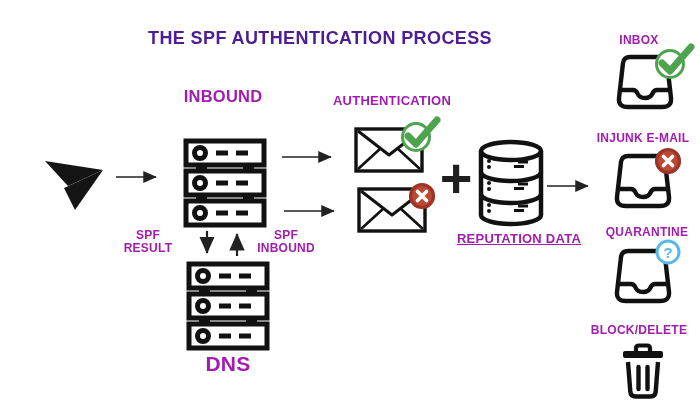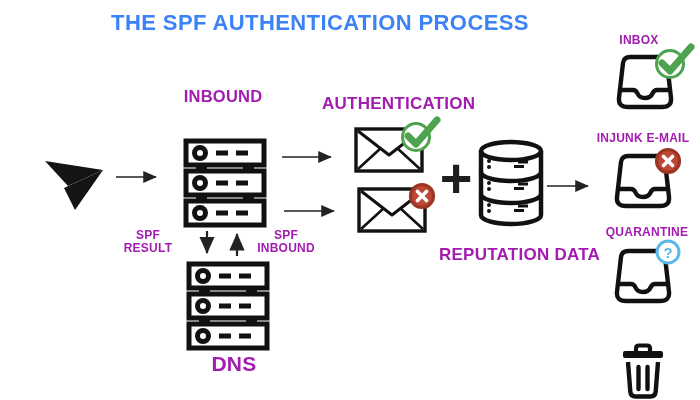--- a/index.html
+++ b/index.html
@@ -2,26 +2,26 @@
 <html><head>
 <meta charset="utf-8">
 <style>
   html,body{margin:0;padding:0;background:#fff;}
   #canvas{position:relative;width:700px;height:400px;background:#ffffff;overflow:hidden;
           font-family:"Liberation Sans","DejaVu Sans",sans-serif;}
   .abs{position:absolute;}
   .lbl{position:absolute;color:#a21caf;font-weight:bold;text-align:center;
        line-height:1.12;letter-spacing:.25px;white-space:nowrap;}
   .lbl .ln{display:block;}
-  #title{position:absolute;left:40px;top:10px;width:560px;text-align:center;
-         color:#3b82f6;font-size:22px;font-weight:bold;letter-spacing:.4px;}
+  #title{position:absolute;left:40px;top:28px;width:560px;text-align:center;
+         color:#4c1d95;font-size:18px;font-weight:bold;letter-spacing:.4px;}
   .sz15{font-size:14.5px;}
   .sz16{font-size:16.5px;}
   .sz12{font-size:12px;}
-  .sz125{font-size:17px;}
+  .sz125{font-size:13px;}
   .sz20{font-size:21px;}
   svg{display:block;}
   #plus-sign{position:absolute;left:430px;top:150px;width:52px;height:56px;
              color:#1f1f1f;font-size:56px;font-weight:bold;text-align:center;line-height:56px;}
 </style>
 </head>
 <body>
 
 <div id="canvas">
 
@@ -86,21 +86,21 @@
       <rect x="60" y="27" width="11" height="6" fill="#111"></rect>
     <rect x="13" y="57" width="11" height="6" fill="#111"></rect>
       <rect x="60" y="57" width="11" height="6" fill="#111"></rect>
     <g fill="none" stroke="#111" stroke-width="5">
       <circle cx="17" cy="15" r="5.5"></circle>
         <circle cx="17" cy="45" r="5.5"></circle>
         <circle cx="17" cy="75" r="5.5"></circle>
       <path d="M33,15 h12 M53,15 h12 M33,45 h12 M53,45 h12 M33,75 h12 M53,75 h12"></path>
     </g>
   </svg>
-  <div class="lbl sz20" style="left:189px;top:352px;width:90px;">DNS</div>
+  <div class="lbl sz20" style="left:183px;top:352px;width:90px;">DNS</div>
 
   <div class="lbl sz125" style="left:322px;top:94px;width:140px;">AUTHENTICATION</div>
 
   <svg class="abs" style="left:354px;top:127px" width="70" height="46" viewBox="0 0 70 46">
     <rect x="2" y="2" width="66" height="42" fill="#fff" stroke="#111" stroke-width="3.4"></rect>
     <path d="M4,4 L35,28 L66,4" fill="none" stroke="#111" stroke-width="3" stroke-linejoin="round"></path>
     <path d="M4,42 L27,21 M66,42 L43,21" fill="none" stroke="#111" stroke-width="2.6"></path>
   </svg>
   <svg class="abs" style="left:399px;top:114px" width="42" height="40" viewBox="0 0 42 40">
     <circle cx="17" cy="23" r="13.5" fill="#fff" stroke="#4ea34e" stroke-width="3"></circle>
@@ -133,21 +133,21 @@
         <circle cx="12" cy="50" r="2"></circle>
       <circle cx="12" cy="66" r="2"></circle>
         <circle cx="12" cy="72" r="2"></circle>
     </g>
     <g stroke="#111" stroke-width="3">
       <path d="M41,23 h10 M37,27.5 h10"></path>
       <path d="M41,45 h10 M37,49.5 h10"></path>
       <path d="M41,67 h10 M37,71.5 h10"></path>
     </g>
   </svg>
-  <div class="lbl sz125" style="left:439px;top:245px;width:160px;">REPUTATION DATA</div>
+  <div class="lbl sz125" style="left:439px;top:232px;width:160px;text-decoration:underline;">REPUTATION DATA</div>
 
   <div class="lbl sz12" style="left:589px;top:34px;width:100px;">INBOX</div>
   <svg class="abs" style="left:613px;top:52px" width="64" height="64" viewBox="0 0 64 64">
     <path d="M17,5 L47,5 Q53,5 54,11 L58,46 Q59,55 49,55 L15,55 Q5,55 6,46 L10,11 Q11,5 17,5 Z" fill="#fff" stroke="#111" stroke-width="4.4" stroke-linejoin="round"></path>
     <path d="M7,38 L20,38 Q23,38 24.5,41.5 Q26.5,46 32,46 Q37.5,46 39.5,41.5 Q41,38 44,38 L57,38" fill="none" stroke="#111" stroke-width="4.4" stroke-linecap="round"></path>
   </svg>
   <svg class="abs" style="left:653px;top:41px" width="42" height="40" viewBox="0 0 42 40">
     <circle cx="17" cy="23" r="13.5" fill="#fff" stroke="#4ea34e" stroke-width="3"></circle>
     <path d="M9,22 L17,30 L38,6" fill="none" stroke="#4ea34e" stroke-width="7" stroke-linecap="round" stroke-linejoin="round"></path>
   </svg>
@@ -165,20 +165,21 @@
   <div class="lbl sz12" style="left:587px;top:226px;width:120px;">QUARANTINE</div>
   <svg class="abs" style="left:611px;top:246px" width="64" height="64" viewBox="0 0 64 64">
     <path d="M17,5 L47,5 Q53,5 54,11 L58,46 Q59,55 49,55 L15,55 Q5,55 6,46 L10,11 Q11,5 17,5 Z" fill="#fff" stroke="#111" stroke-width="4.4" stroke-linejoin="round"></path>
     <path d="M7,38 L20,38 Q23,38 24.5,41.5 Q26.5,46 32,46 Q37.5,46 39.5,41.5 Q41,38 44,38 L57,38" fill="none" stroke="#111" stroke-width="4.4" stroke-linecap="round"></path>
   </svg>
   <svg class="abs" style="left:654px;top:238px" width="28" height="28" viewBox="0 0 28 28">
     <circle cx="14" cy="14" r="11" fill="#fff" stroke="#5ab7e8" stroke-width="3"></circle>
     <text x="14" y="19.5" text-anchor="middle" font-size="15" font-weight="bold" fill="#5ab7e8" font-family="Liberation Sans, DejaVu Sans, sans-serif">?</text>
   </svg>
 
+  <div class="lbl sz12" style="left:579px;top:324px;width:120px;">BLOCK/DELETE</div>
   <svg class="abs" style="left:620px;top:342px" width="46" height="57" viewBox="0 0 46 57">
     <path d="M16,9 V6.5 Q16,3.5 19,3.5 H27 Q30,3.5 30,6.5 V9" fill="none" stroke="#111" stroke-width="4.2"></path>
     <rect x="3" y="9" width="40" height="7" rx="2" fill="#111"></rect>
     <path d="M8,20 L10.3,49.5 Q10.7,54.5 15.5,54.5 H30.5 Q35.3,54.5 35.7,49.5 L38,20" fill="none" stroke="#111" stroke-width="4.4" stroke-linejoin="round"></path>
     <path d="M18.5,25 V47 M27.5,25 V47" fill="none" stroke="#111" stroke-width="4.4" stroke-linecap="round"></path>
   </svg>
 
 </div>
 
 </body></html>

